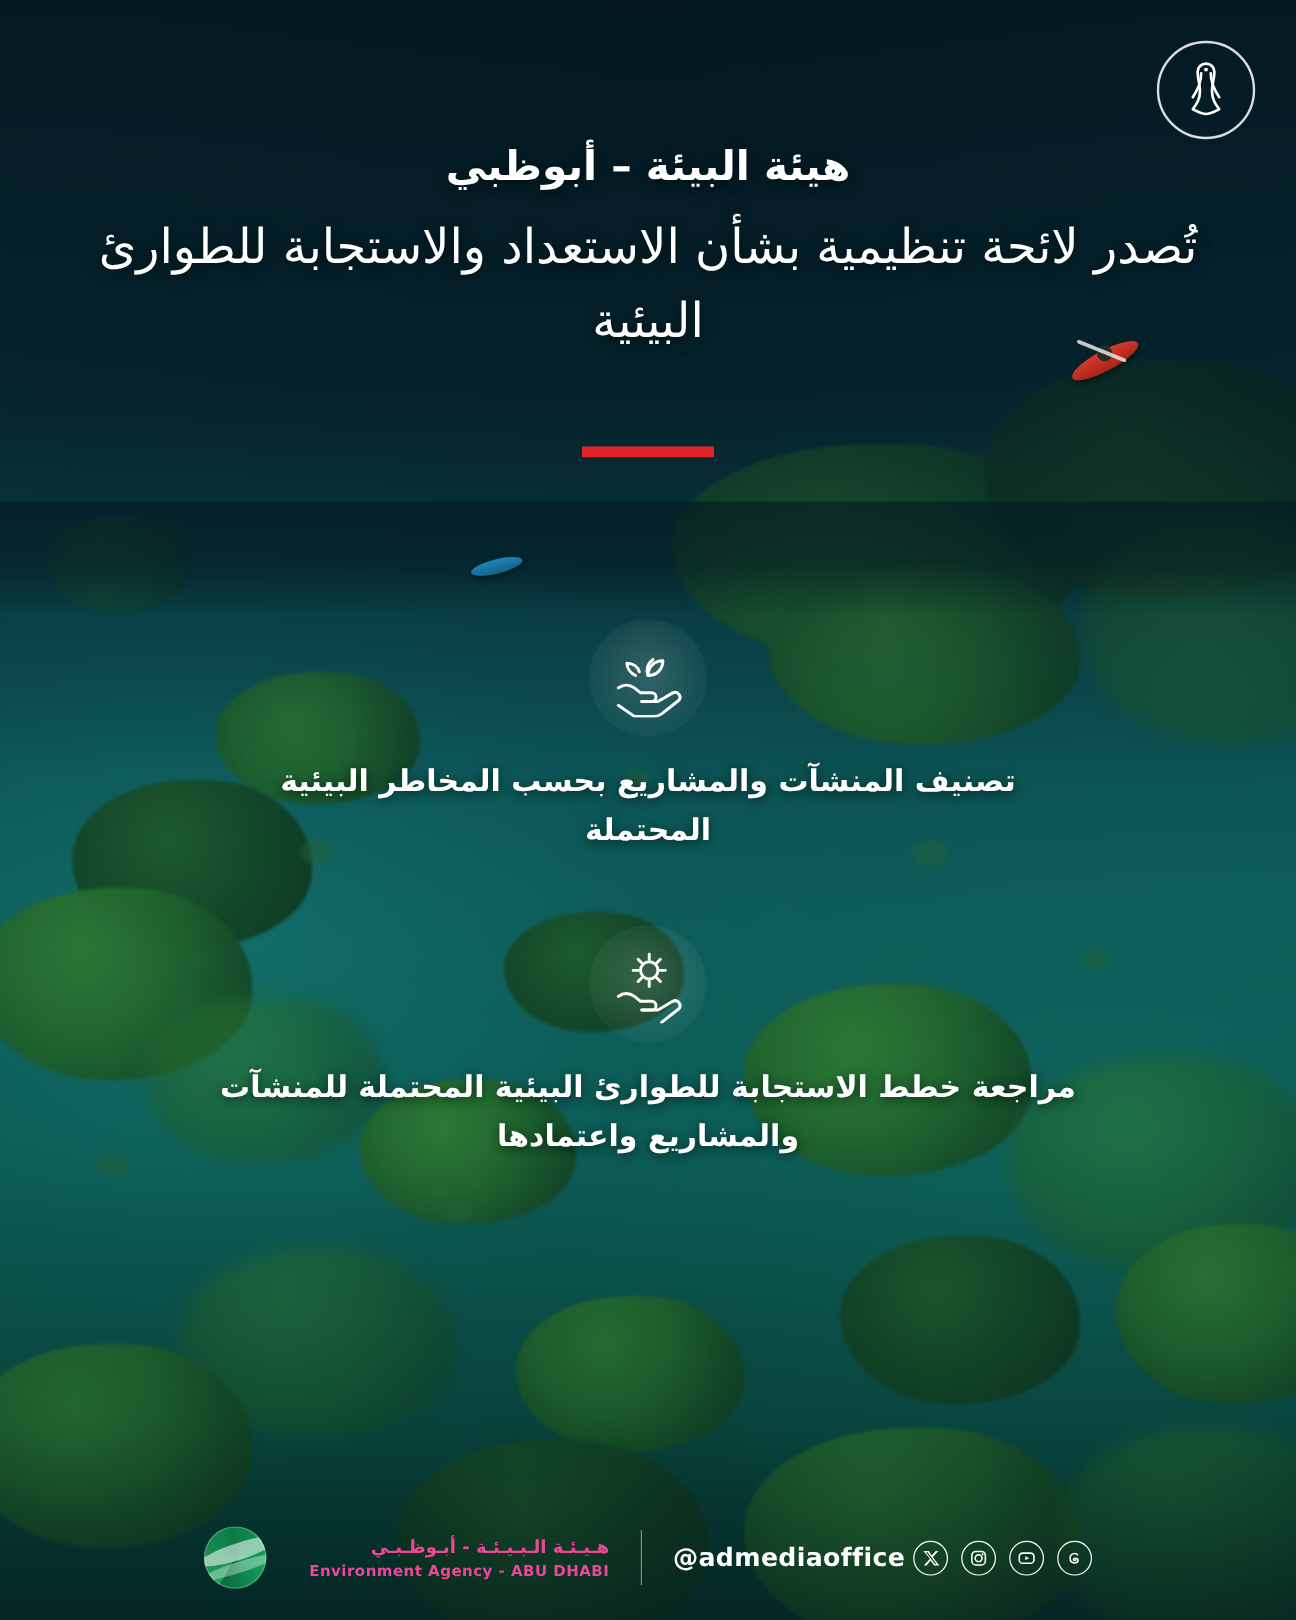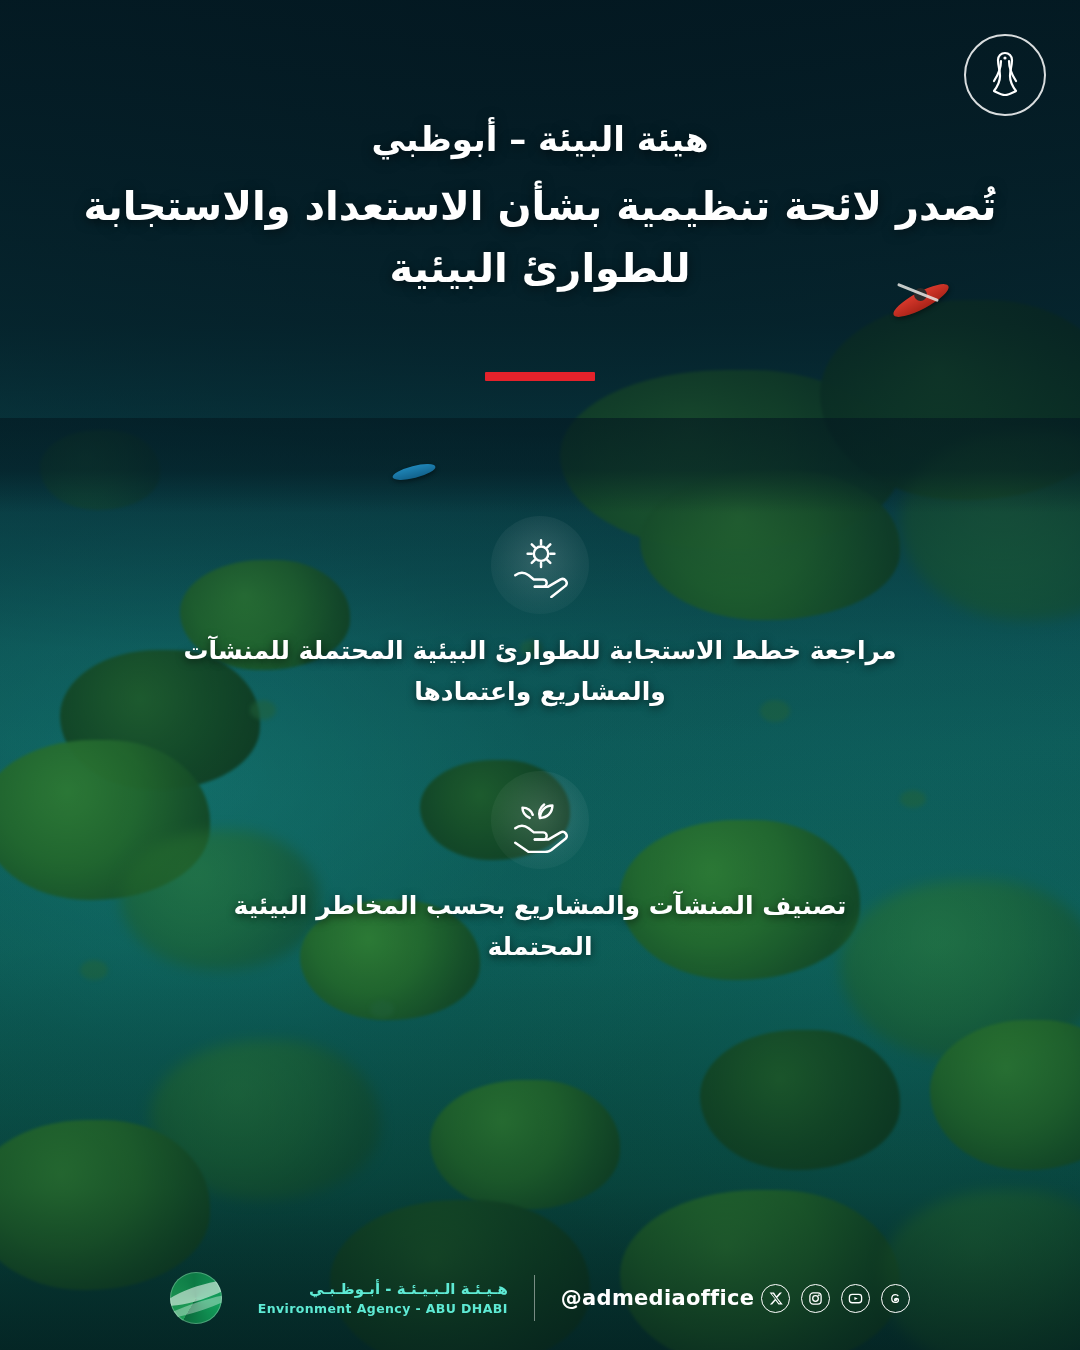--- a/index.html
+++ b/index.html
@@ -97,21 +97,21 @@
     position:absolute; top:118px; left:0; right:0;
     text-align:center; color:#ffffff;
     text-shadow:0 2px 12px rgba(0,0,0,.55);
     padding:0 70px;
   }
   .headline .l1 {
     font-size:34px; font-weight:700; line-height:1.25; letter-spacing:-0.2px;
   }
   .headline .l2 {
     margin-top:14px;
-    font-size:40px; font-weight:700; line-height:1.55;
+    font-size:40px; font-weight:400; line-height:1.55;
   }
   .rule {
     position:absolute; top:372px; left:50%; transform:translateX(-50%);
     width:110px; height:9px; background:#e4222b; border-radius:1px;
     z-index:6;
   }
 
   .subhead {
     position:absolute; top:432px; left:0; right:0;
     text-align:center; color:#ffffff;
@@ -150,21 +150,21 @@
   .globe:before {
     content:""; position:absolute; left:-6px; top:14px;
     width:70px; height:14px; background:rgba(255,255,255,.55);
     transform:rotate(-18deg); border-radius:50%;
   }
   .globe:after {
     content:""; position:absolute; left:-6px; top:30px;
     width:70px; height:9px; background:rgba(255,255,255,.35);
     transform:rotate(-18deg); border-radius:50%;
   }
-  .logo-text { color:#5eead4; text-align:right; line-height:1.2;margin-left:24px; }
+  .logo-text { color:#ec4899; text-align:right; line-height:1.2;margin-left:24px; }
   .logo-ar { font-size:15px; font-weight:700; letter-spacing:1px; }
   .logo-en { font-size:12.5px; font-weight:700; letter-spacing:.4px; margin-top:3px; }
 
   .divider { width:1px; height:46px; background:rgba(255,255,255,.45); }
 
   .social-block { display:flex; flex-direction:row; align-items:center; gap:7px; }
   .social-row { display:flex; gap:11px; direction:ltr; }
   .s-icon {
     width:29px; height:29px; border-radius:50%;
     border:1.6px solid #ffffff;
@@ -240,40 +240,40 @@
     </div>
 
     <div class="rule"></div>
 
 
     <div class="items">
 
       <div class="item">
         <div class="icon-wrap">
           <svg viewBox="0 0 64 64" fill="none" stroke="#ffffff" stroke-width="2.4" stroke-linecap="round" stroke-linejoin="round">
-            <circle cx="33" cy="21" r="7"></circle>
-            <path d="M33 8v4M33 30v4M20 21h4M42 21h4M24 12l3 3M39 27l3 3M42 12l-3 3M27 27l-3 3"></path>
-            <path d="M8 42c4-3 9-3 13 0l5 4h9a3.5 3.5 0 0 1 0 7h-8"></path>
-            <path d="M27 53h13l12-7a4 4 0 0 1 5 6L43 63"></path>
-          </svg>
-        </div>
-        <div class="item-text">مراجعة خطط الاستجابة للطوارئ البيئية المحتملة للمنشآت والمشاريع واعتمادها</div>
-      </div>
-
-      <div class="item">
-        <div class="icon-wrap">
-          <svg viewBox="0 0 64 64" fill="none" stroke="#ffffff" stroke-width="2.4" stroke-linecap="round" stroke-linejoin="round">
             <path d="M32 30c0-7 5-12 12-12 0 7-5 12-12 12z"></path>
             <path d="M32 30c-2-5 0-10 4-13"></path>
             <path d="M22 30c-4-2-7-6-7-10 5 0 9 3 10 7"></path>
             <path d="M8 40c4-3 9-3 13 0l5 4h9a3.5 3.5 0 0 1 0 7h-8"></path>
             <path d="M27 51h13l12-7a4 4 0 0 1 5 6L43 61a10 10 0 0 1-6 2H21l-13-9"></path>
           </svg>
         </div>
         <div class="item-text">تصنيف المنشآت والمشاريع بحسب المخاطر البيئية المحتملة</div>
+      </div>
+
+      <div class="item">
+        <div class="icon-wrap">
+          <svg viewBox="0 0 64 64" fill="none" stroke="#ffffff" stroke-width="2.4" stroke-linecap="round" stroke-linejoin="round">
+            <circle cx="33" cy="21" r="7"></circle>
+            <path d="M33 8v4M33 30v4M20 21h4M42 21h4M24 12l3 3M39 27l3 3M42 12l-3 3M27 27l-3 3"></path>
+            <path d="M8 42c4-3 9-3 13 0l5 4h9a3.5 3.5 0 0 1 0 7h-8"></path>
+            <path d="M27 53h13l12-7a4 4 0 0 1 5 6L43 63"></path>
+          </svg>
+        </div>
+        <div class="item-text">مراجعة خطط الاستجابة للطوارئ البيئية المحتملة للمنشآت والمشاريع واعتمادها</div>
       </div>
 
 
     </div>
 
     <div class="footer">
       <div class="footer-inner">
 
         <div class="social-block">
           <div class="social-row">

